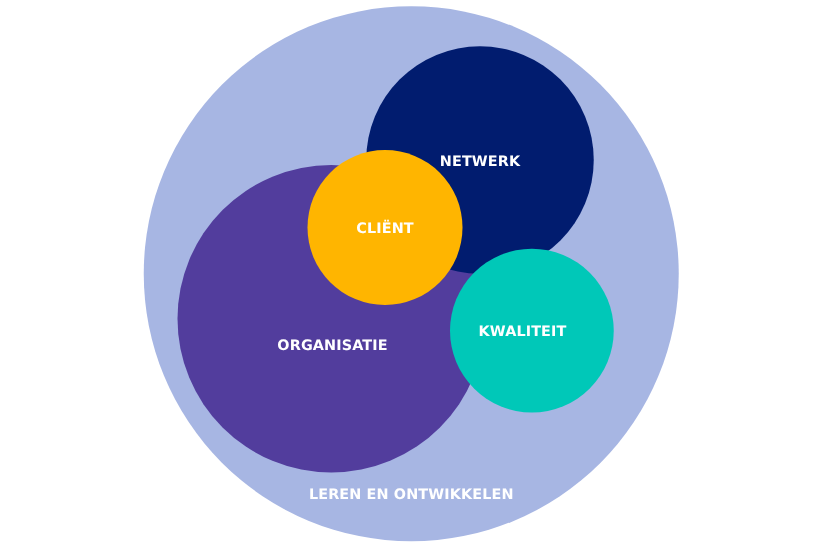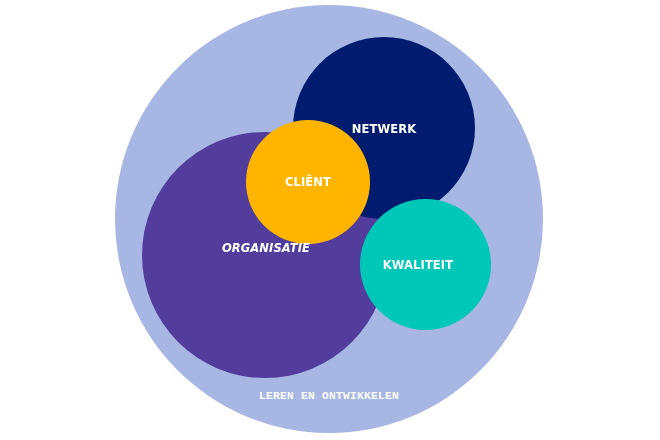--- a/index.html
+++ b/index.html
@@ -16,23 +16,23 @@
       white-space: nowrap;
       transform: translate(-50%, -50%);
     }
     #c-outer { left: 115px; top: 5px; width: 428px; height: 428px; }
     #c-org { left: 142px; top: 132px; width: 246px; height: 246px; }
     #c-net { left: 293px; top: 37px; width: 182px; height: 182px; }
     #c-kwal { left: 360px; top: 199px; width: 131px; height: 131px; }
     #c-client { left: 246px; top: 120px; width: 124px; height: 124px; }
     #l-net { left: 384px; top: 129px; }
     #l-client { left: 308px; top: 182px; }
-    #l-org { left: 266px; top: 248px; font-style: italic; }
+    #l-org { left: 266px; top: 276px; }
     #l-kwal { left: 418px; top: 265px; }
-    #l-outer { left: 329px; top: 395px; font-family: Liberation Mono, monospace; }
+    #l-outer { left: 329px; top: 395px; }
   </style>
 </head>
 <body>
 
 <div class="diagram">
   <div class="circle" id="c-outer" style="background: rgb(167, 182, 227);"></div>
   <div class="circle" id="c-org" style="background: rgb(82, 61, 157);"></div>
   <div class="circle" id="c-net" style="background: rgb(1, 28, 111);"></div>
   <div class="circle" id="c-kwal" style="background: rgb(0, 200, 184);"></div>
   <div class="circle" id="c-client" style="background: rgb(255, 181, 0);"></div>

